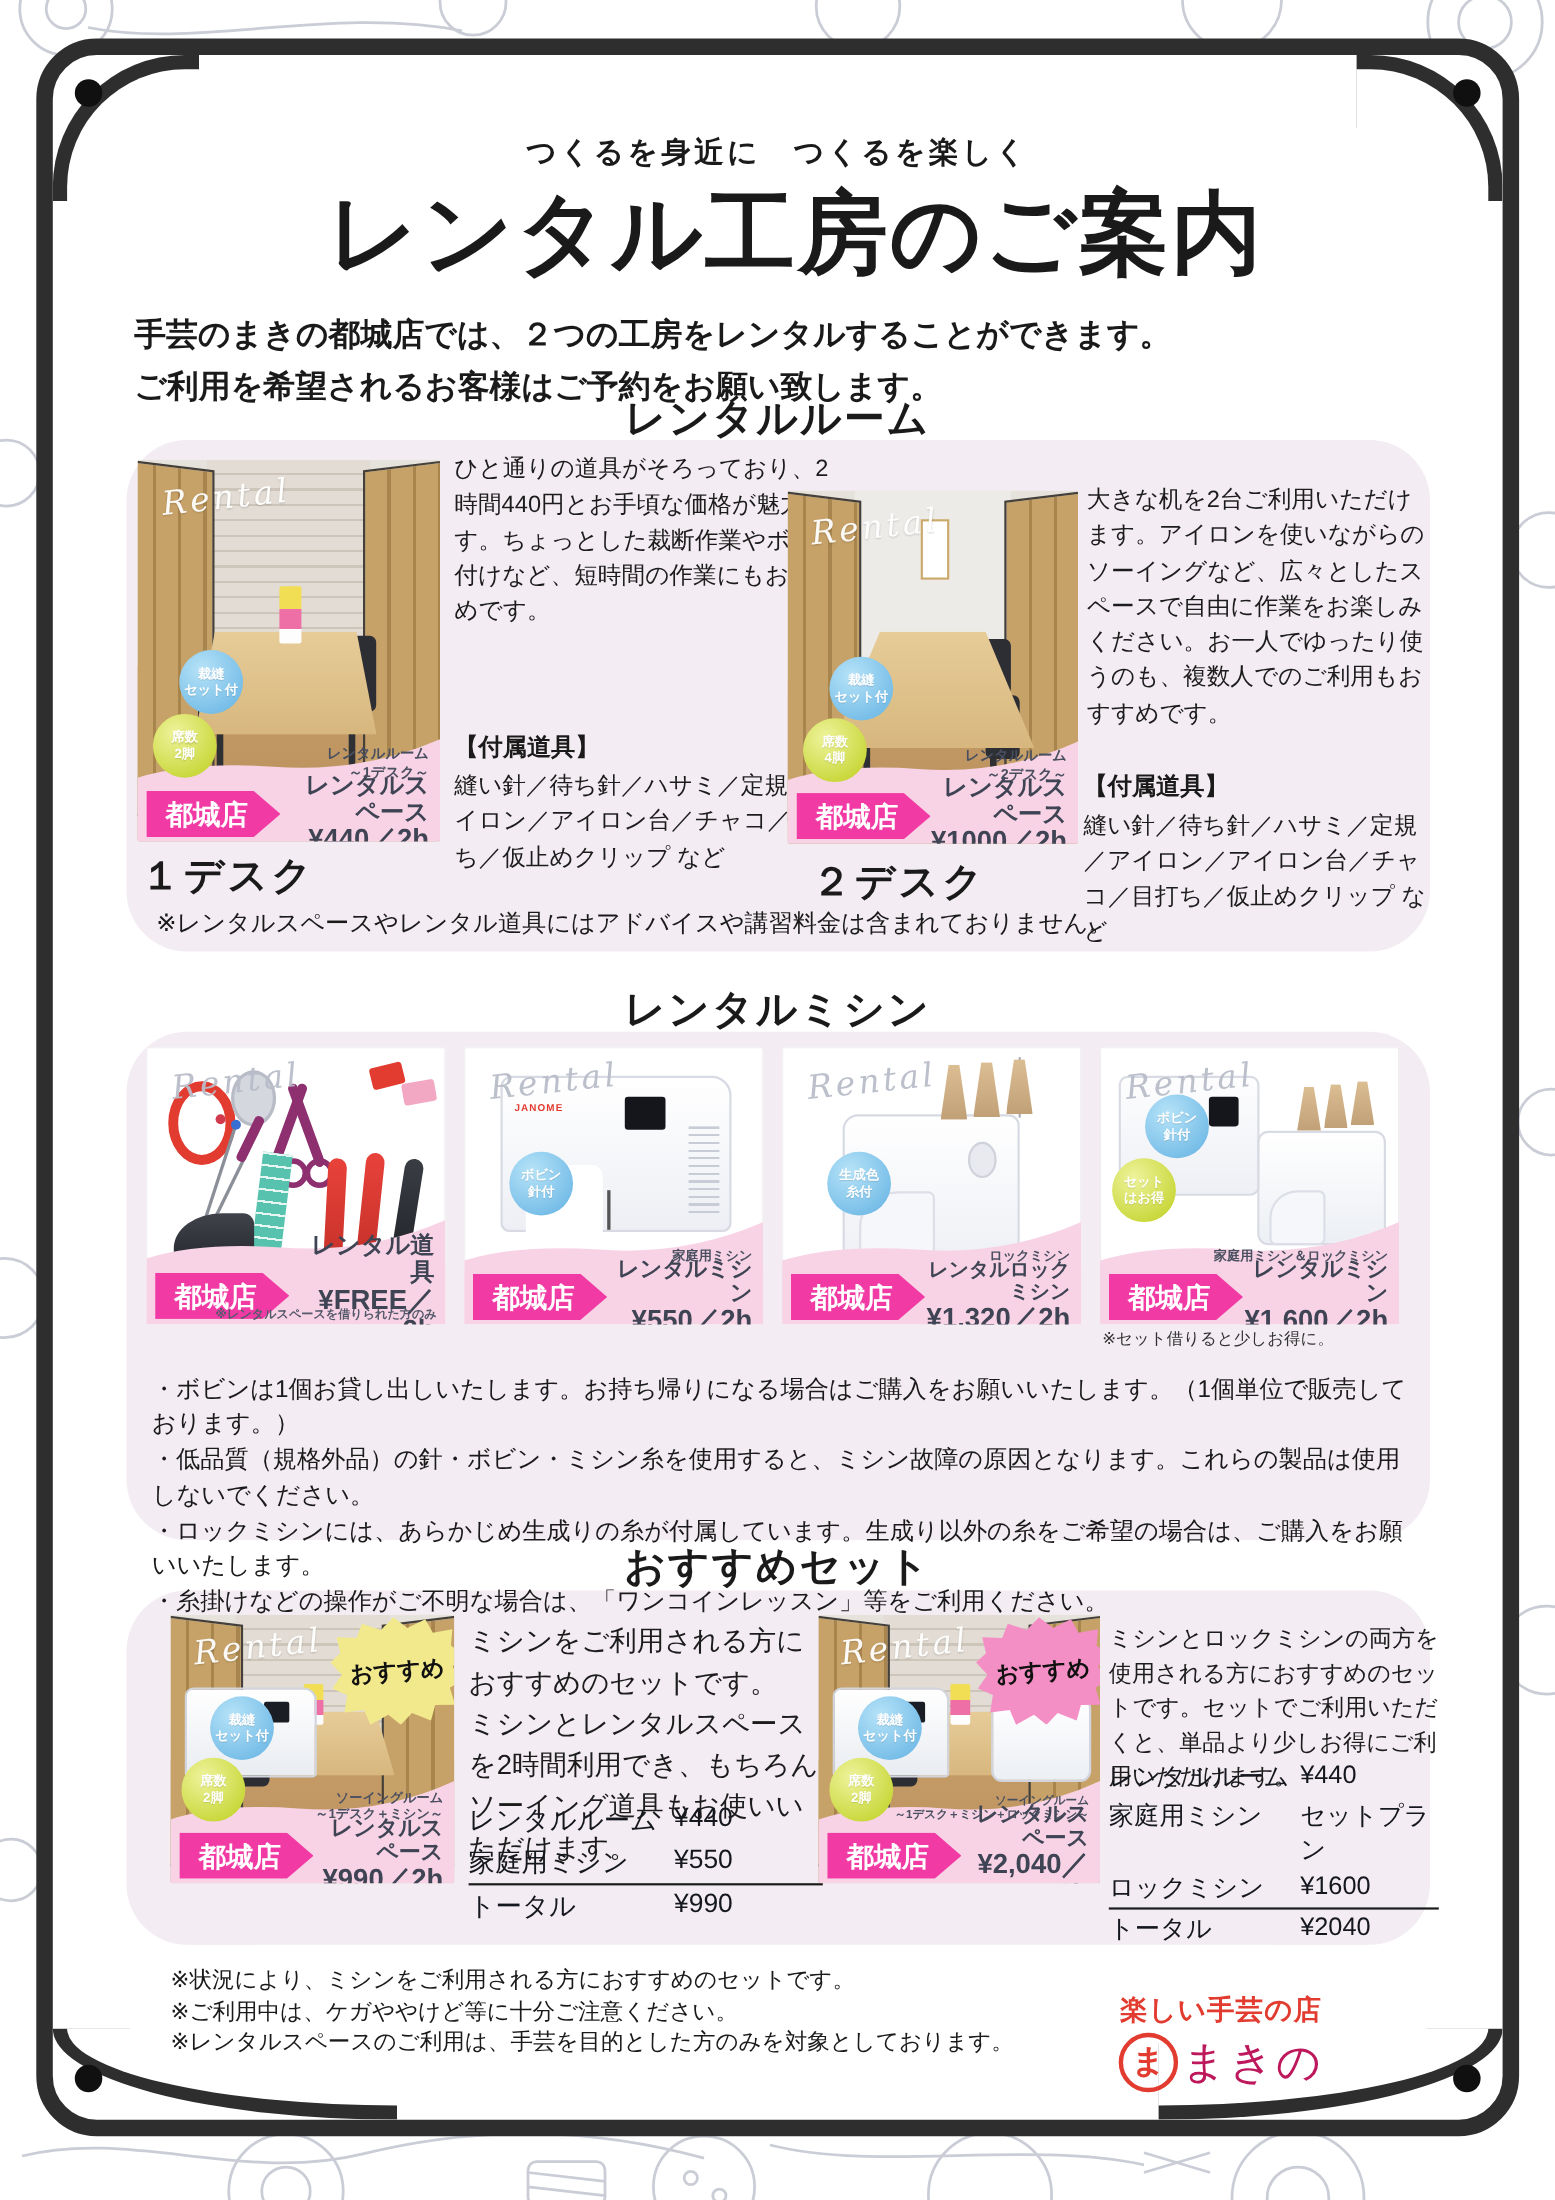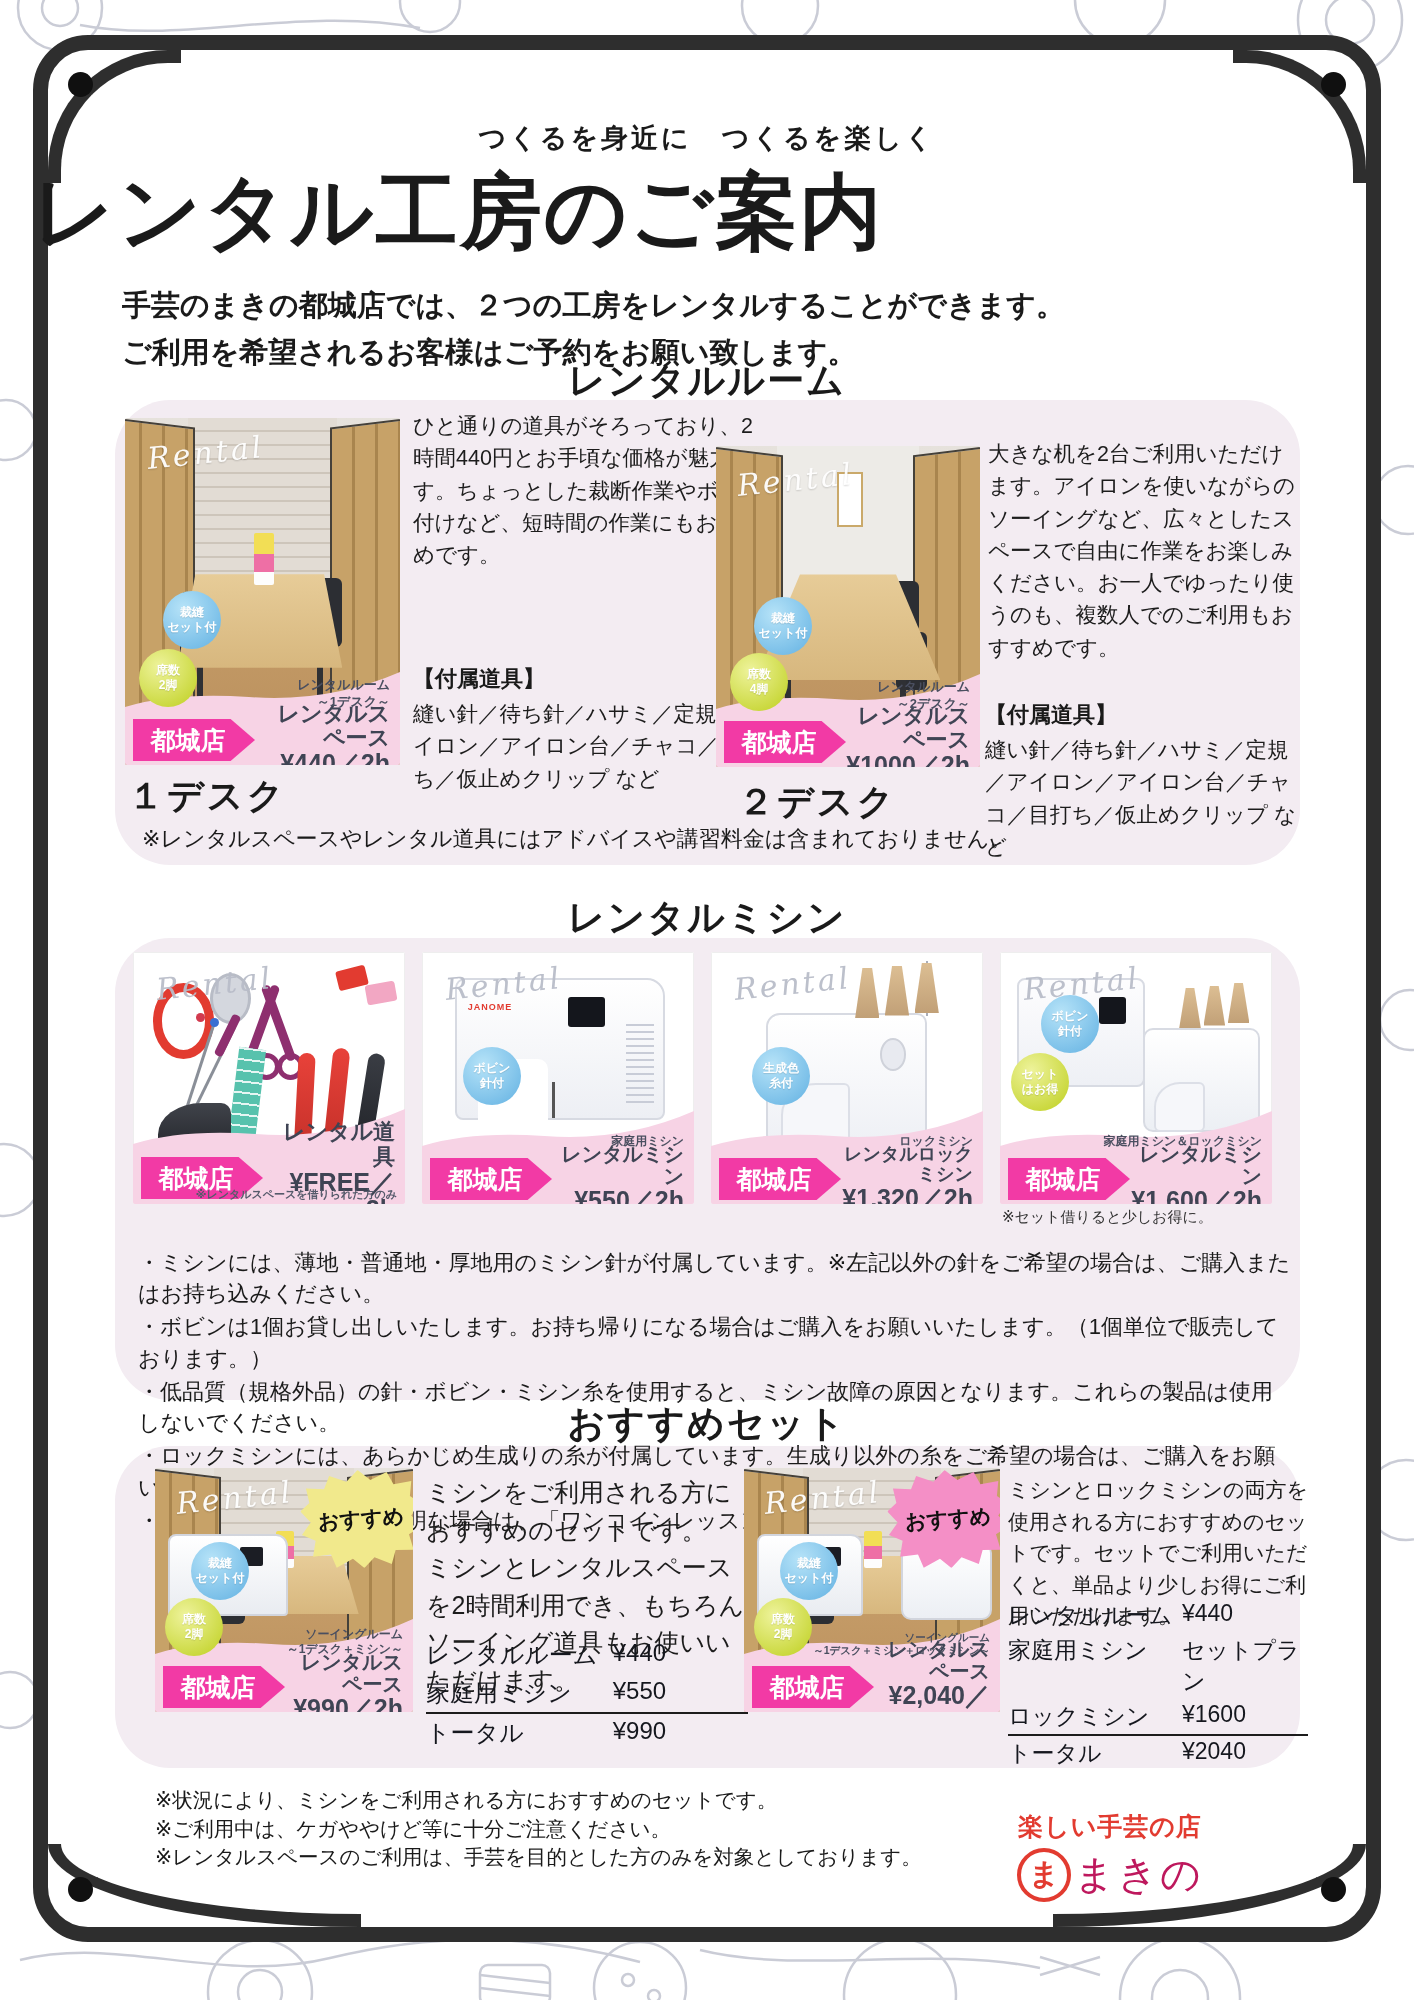--- a/index.html
+++ b/index.html
@@ -15,21 +15,21 @@
   .arc{position:absolute;border:13px solid #2e2e2e;z-index:2;}
   .arc.tl{left:48px;top:50px;width:120px;height:120px;border-right:0;border-bottom:0;border-top-left-radius:120px;}
   .arc.tr{right:48px;top:50px;width:120px;height:120px;border-left:0;border-bottom:0;border-top-right-radius:120px;}
   .arc.bl{left:48px;bottom:73px;width:300px;height:70px;border-right:0;border-top:0;border-bottom-left-radius:100% 100%;}
   .arc.br{right:48px;bottom:73px;width:300px;height:70px;border-left:0;border-top:0;border-bottom-right-radius:100% 100%;}
   .cdot{position:absolute;width:25px;height:25px;border-radius:50%;background:#101010;z-index:3;}
   .cdot.tl{left:68px;top:72px;} .cdot.tr{right:68px;top:72px;}
   .cdot.bl{left:68px;bottom:98px;} .cdot.br{right:68px;bottom:98px;}
   
   .tagline{left:0;right:0;top:120px;text-align:center;font-size:27px;font-weight:800;letter-spacing:3px;z-index:4;}
-  .title{left:0;right:0;top:158px;font-size:82px;font-weight:900;letter-spacing:2px;z-index:4;margin-left:32px;}
+  .title{left:0;right:0;top:158px;text-align:center;font-size:82px;font-weight:900;letter-spacing:2px;z-index:4;margin-left:32px;}
   .intro{left:122px;top:282px;font-size:29px;font-weight:800;line-height:1.62;white-space:pre-line;z-index:4;}
   .sechead{left:0;right:0;text-align:center;font-size:37px;font-weight:900;letter-spacing:2px;z-index:5;}
   .secbg{background:#f3ecf2;border-radius:55px;z-index:4;}
   
   .pblock{position:absolute;z-index:5;overflow:hidden;border-radius:2px;}
   .photo{position:absolute;inset:0;overflow:hidden;}
   .ph-room{background:linear-gradient(180deg,#e6e2dc 0%,#dbd5ce 54%,#c59c68 54%,#b98f5c 100%);}
   .ph-white{background:#fff;border:1px solid #eee;}
   .wm{position:absolute;left:8%;top:5%;font-family:"DejaVu Serif","Liberation Serif",serif;
       font-style:italic;font-size:30px;color:#fff;opacity:.95;transform:rotate(-6deg);
@@ -404,21 +404,20 @@
         <div class="pb">
           <div class="pn pn-m">レンタルミシン</div>
           <div class="pv">¥1,600／2h</div>
         </div>
       </div>
     </div>
   </div>
   <div class="abs belownote" style="left:1002px;top:1208px">※セット借りると少しお得に。</div>
 
   <div class="abs" style="left:138px;top:1247px;width:1155px;z-index:5">
-    <div class="bullet">・ミシンには、薄地・普通地・厚地用のミシン針が付属しています。※左記以外の針をご希望の場合は、ご購入またはお持ち込みください。</div>
     <div class="bullet">・ボビンは1個お貸し出しいたします。お持ち帰りになる場合はご購入をお願いいたします。（1個単位で販売しております。）</div>
     <div class="bullet">・低品質（規格外品）の針・ボビン・ミシン糸を使用すると、ミシン故障の原因となります。これらの製品は使用しないでください。</div>
     <div class="bullet">・ロックミシンには、あらかじめ生成りの糸が付属しています。生成り以外の糸をご希望の場合は、ご購入をお願いいたします。</div>
     <div class="bullet">・糸掛けなどの操作がご不明な場合は、「ワンコインレッスン」等をご利用ください。</div>
   </div>
 
   <div class="abs sechead" style="top:1399px">おすすめセット</div>
   <div class="abs secbg" style="left:115px;top:1446px;width:1185px;height:322px"></div>
 
   <div class="pblock" style="left:155px;top:1468px;width:258px;height:244px">

